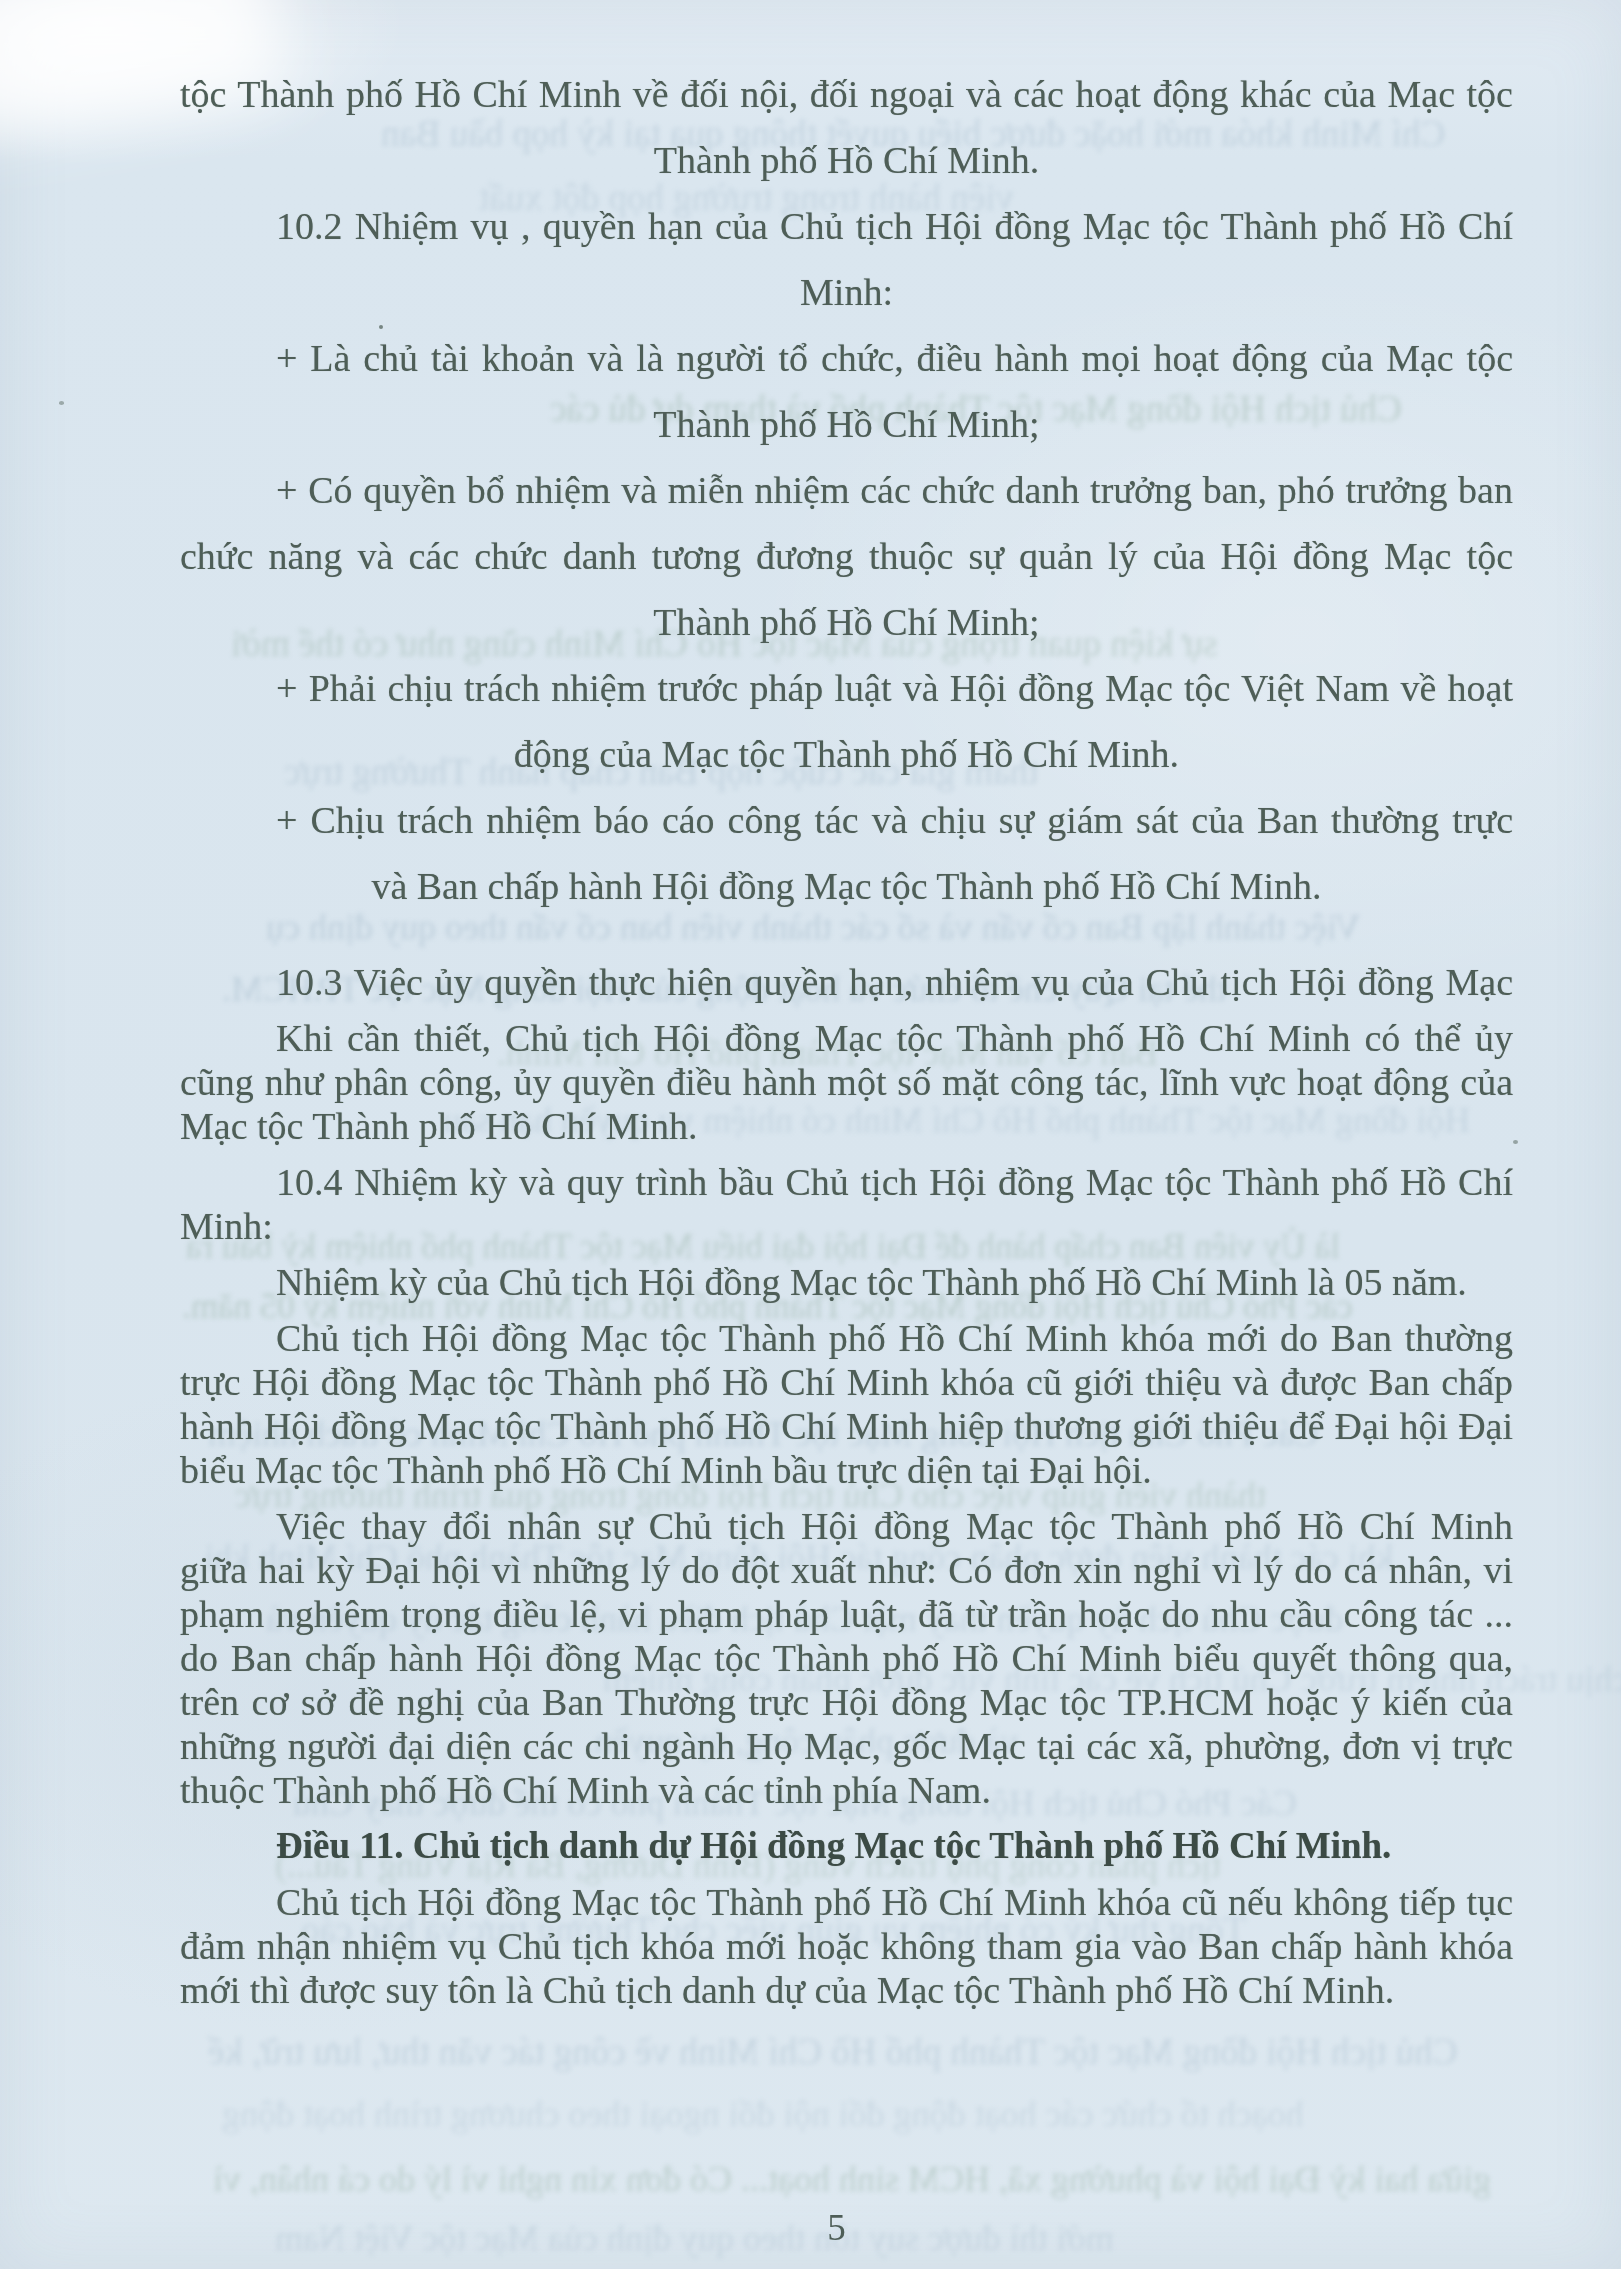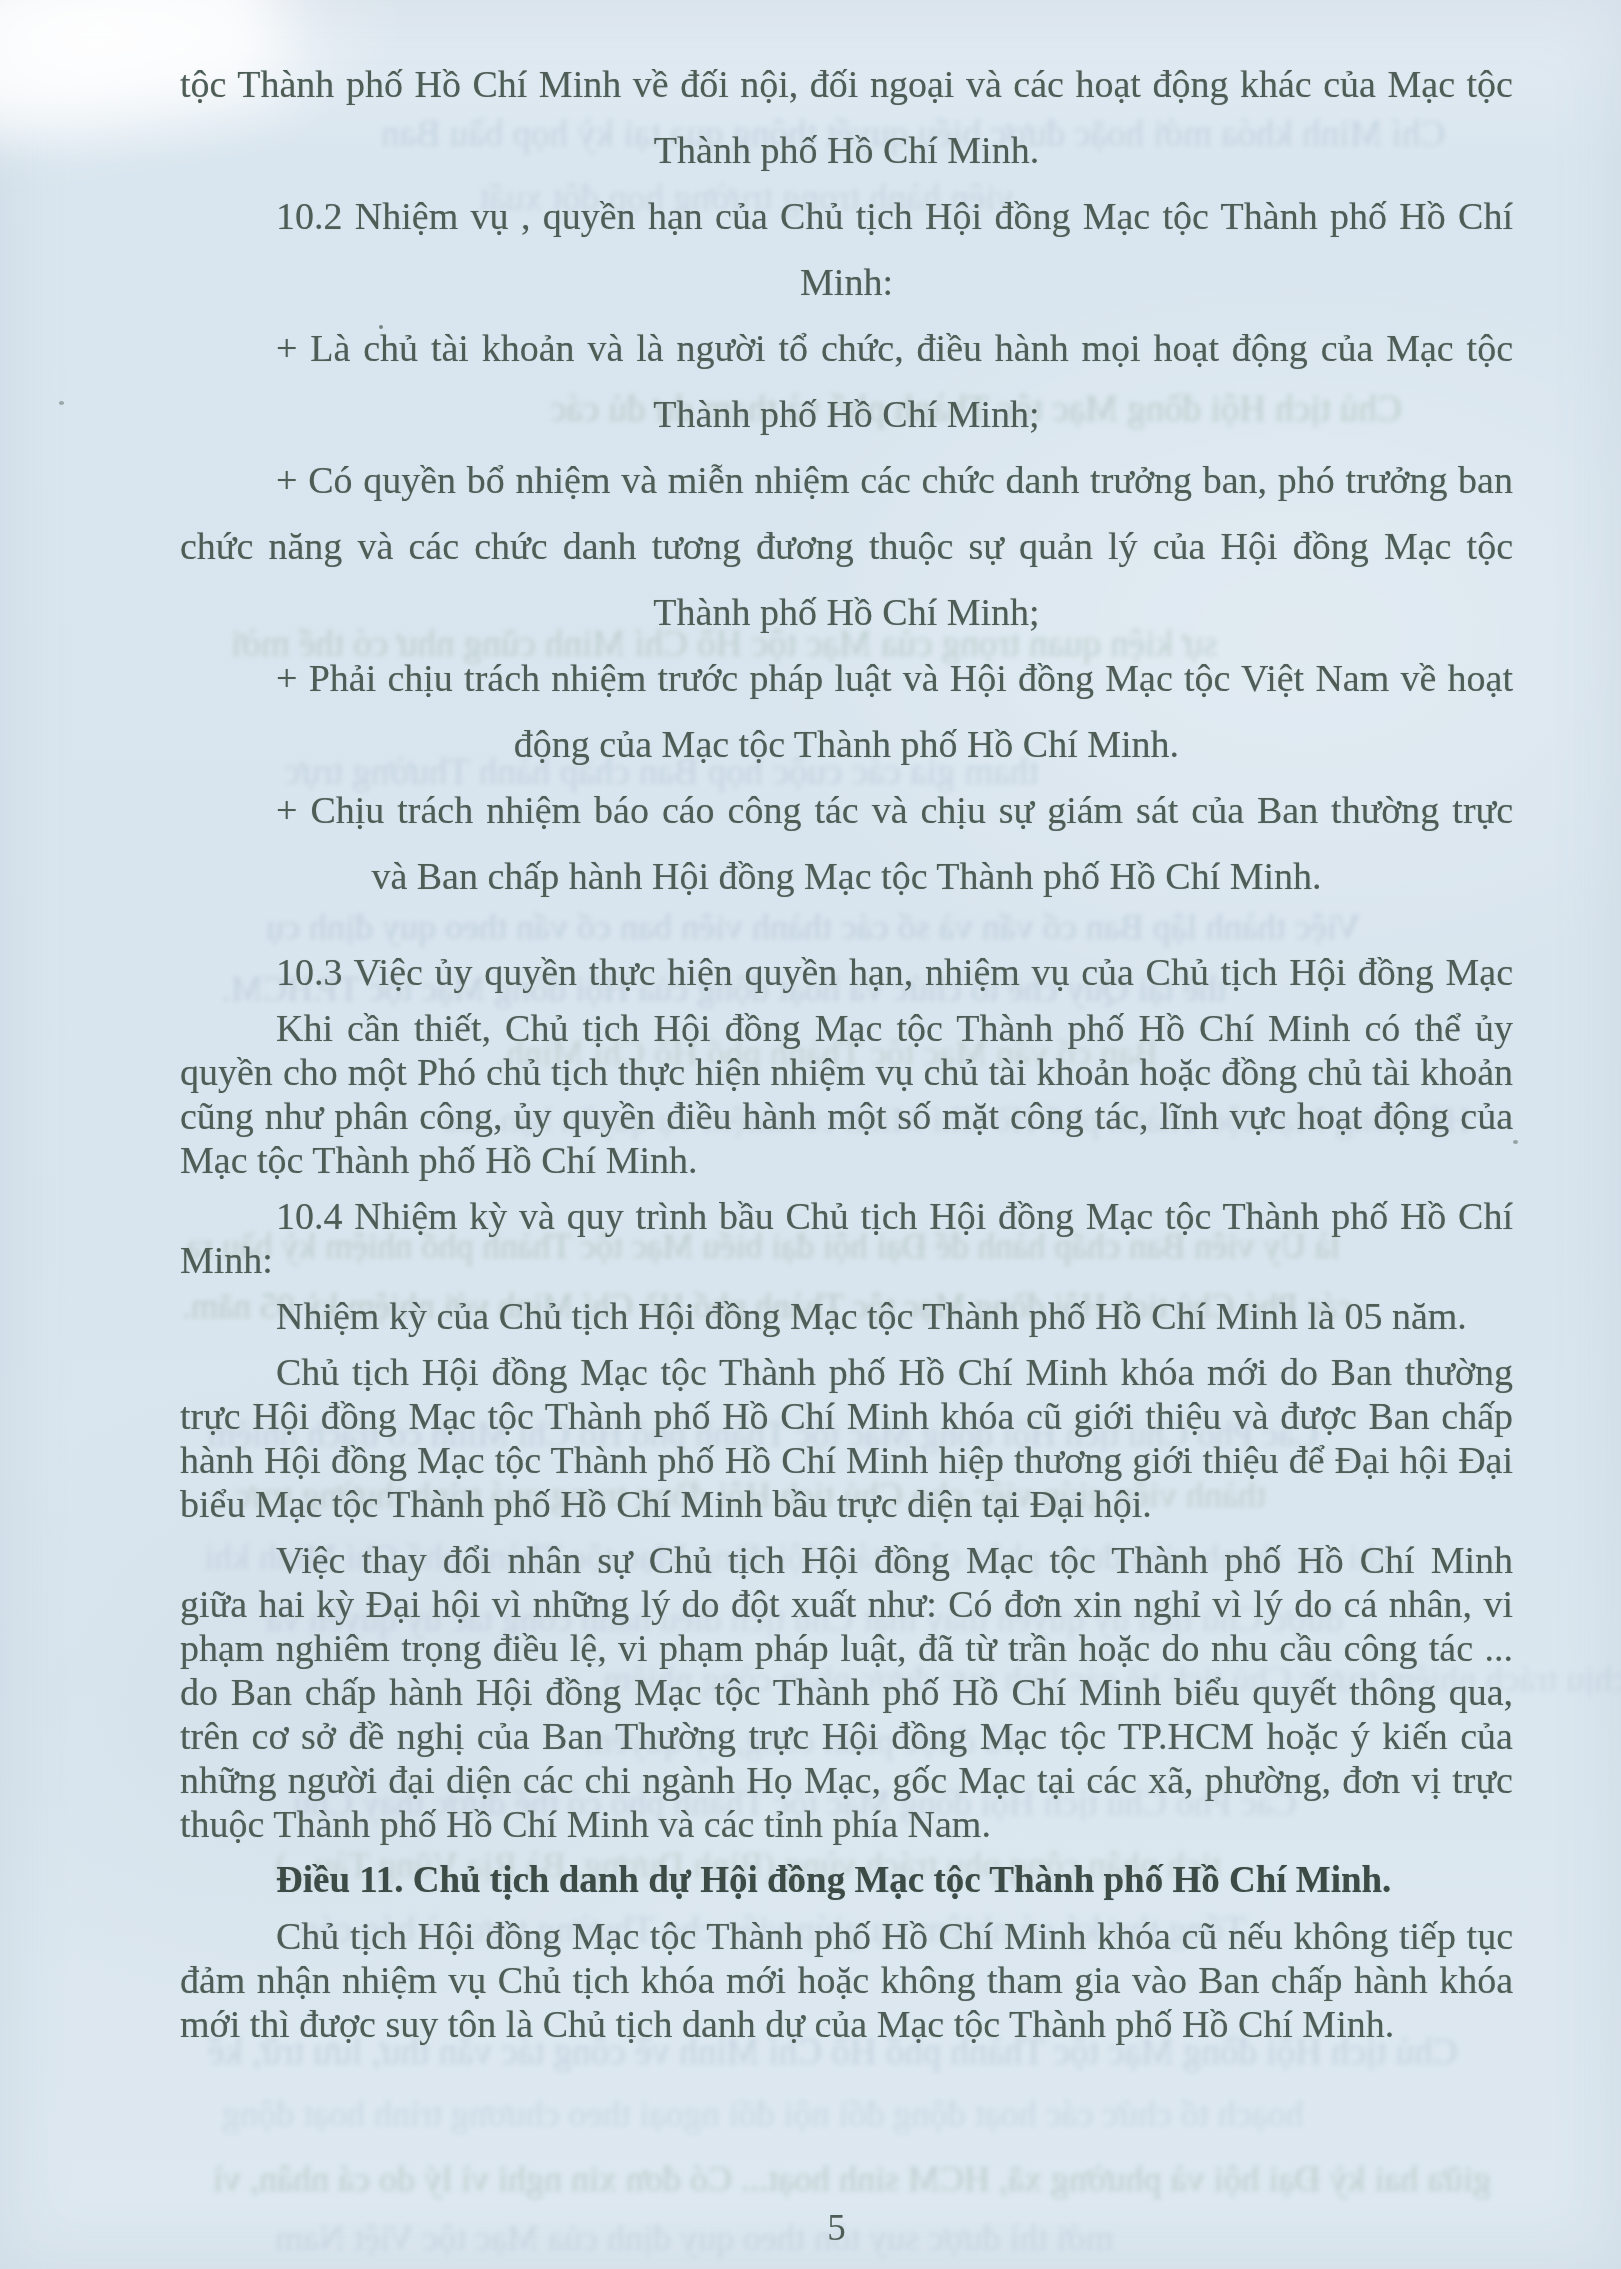--- a/index.html
+++ b/index.html
@@ -24,21 +24,21 @@
   
   .bleed{position:absolute;inset:0;pointer-events:none;}
   .bleed .bl{
     position:absolute;
     transform:scaleX(-1);
     filter:blur(2.7px);
     white-space:nowrap;
     font-family:"Liberation Serif","DejaVu Serif",serif;
   }
   .content{
-    position:absolute;left:180px;top:51px;width:1333px;
+    position:absolute;left:180px;top:61px;width:1333px;
     filter:blur(0.3px);
     text-shadow:0 0 0.9px rgba(78,94,87,.45);
   }
   .para{margin:0;}
   .para .line{font-size:38px;}
   .para.wide .line{line-height:66px;text-align:center;}
   .para.narrow .line{line-height:44px;}
   .para.narrow{margin-top:12px;}
   .para.wide + .para.narrow{margin-top:41px;}
   .line.indent{text-indent:96px;}
@@ -118,21 +118,20 @@
       </div>
       <div class="para wide">
         <div class="line indent just">+ Chịu trách nhiệm báo cáo công tác và chịu sự giám sát của Ban thường trực</div>
         <div class="line">và Ban chấp hành Hội đồng Mạc tộc Thành phố Hồ Chí Minh.</div>
       </div>
       <div class="para narrow">
         <div class="line indent just">10.3 Việc ủy quyền thực hiện quyền hạn, nhiệm vụ của Chủ tịch Hội đồng Mạc</div>
       </div>
       <div class="para narrow">
         <div class="line indent just">Khi cần thiết, Chủ tịch Hội đồng Mạc tộc Thành phố Hồ Chí Minh có thể ủy</div>
-        <div class="line just">quyền cho một Phó chủ tịch thực hiện nhiệm vụ chủ tài khoản hoặc đồng chủ tài khoản</div>
         <div class="line just">cũng như phân công, ủy quyền điều hành một số mặt công tác, lĩnh vực hoạt động của</div>
         <div class="line">Mạc tộc Thành phố Hồ Chí Minh.</div>
       </div>
       <div class="para narrow">
         <div class="line indent just">10.4 Nhiệm kỳ và quy trình bầu Chủ tịch Hội đồng Mạc tộc Thành phố Hồ Chí</div>
         <div class="line">Minh:</div>
       </div>
       <div class="para narrow">
         <div class="line indent">Nhiệm kỳ của Chủ tịch Hội đồng Mạc tộc Thành phố Hồ Chí Minh là 05 năm.</div>
       </div>

